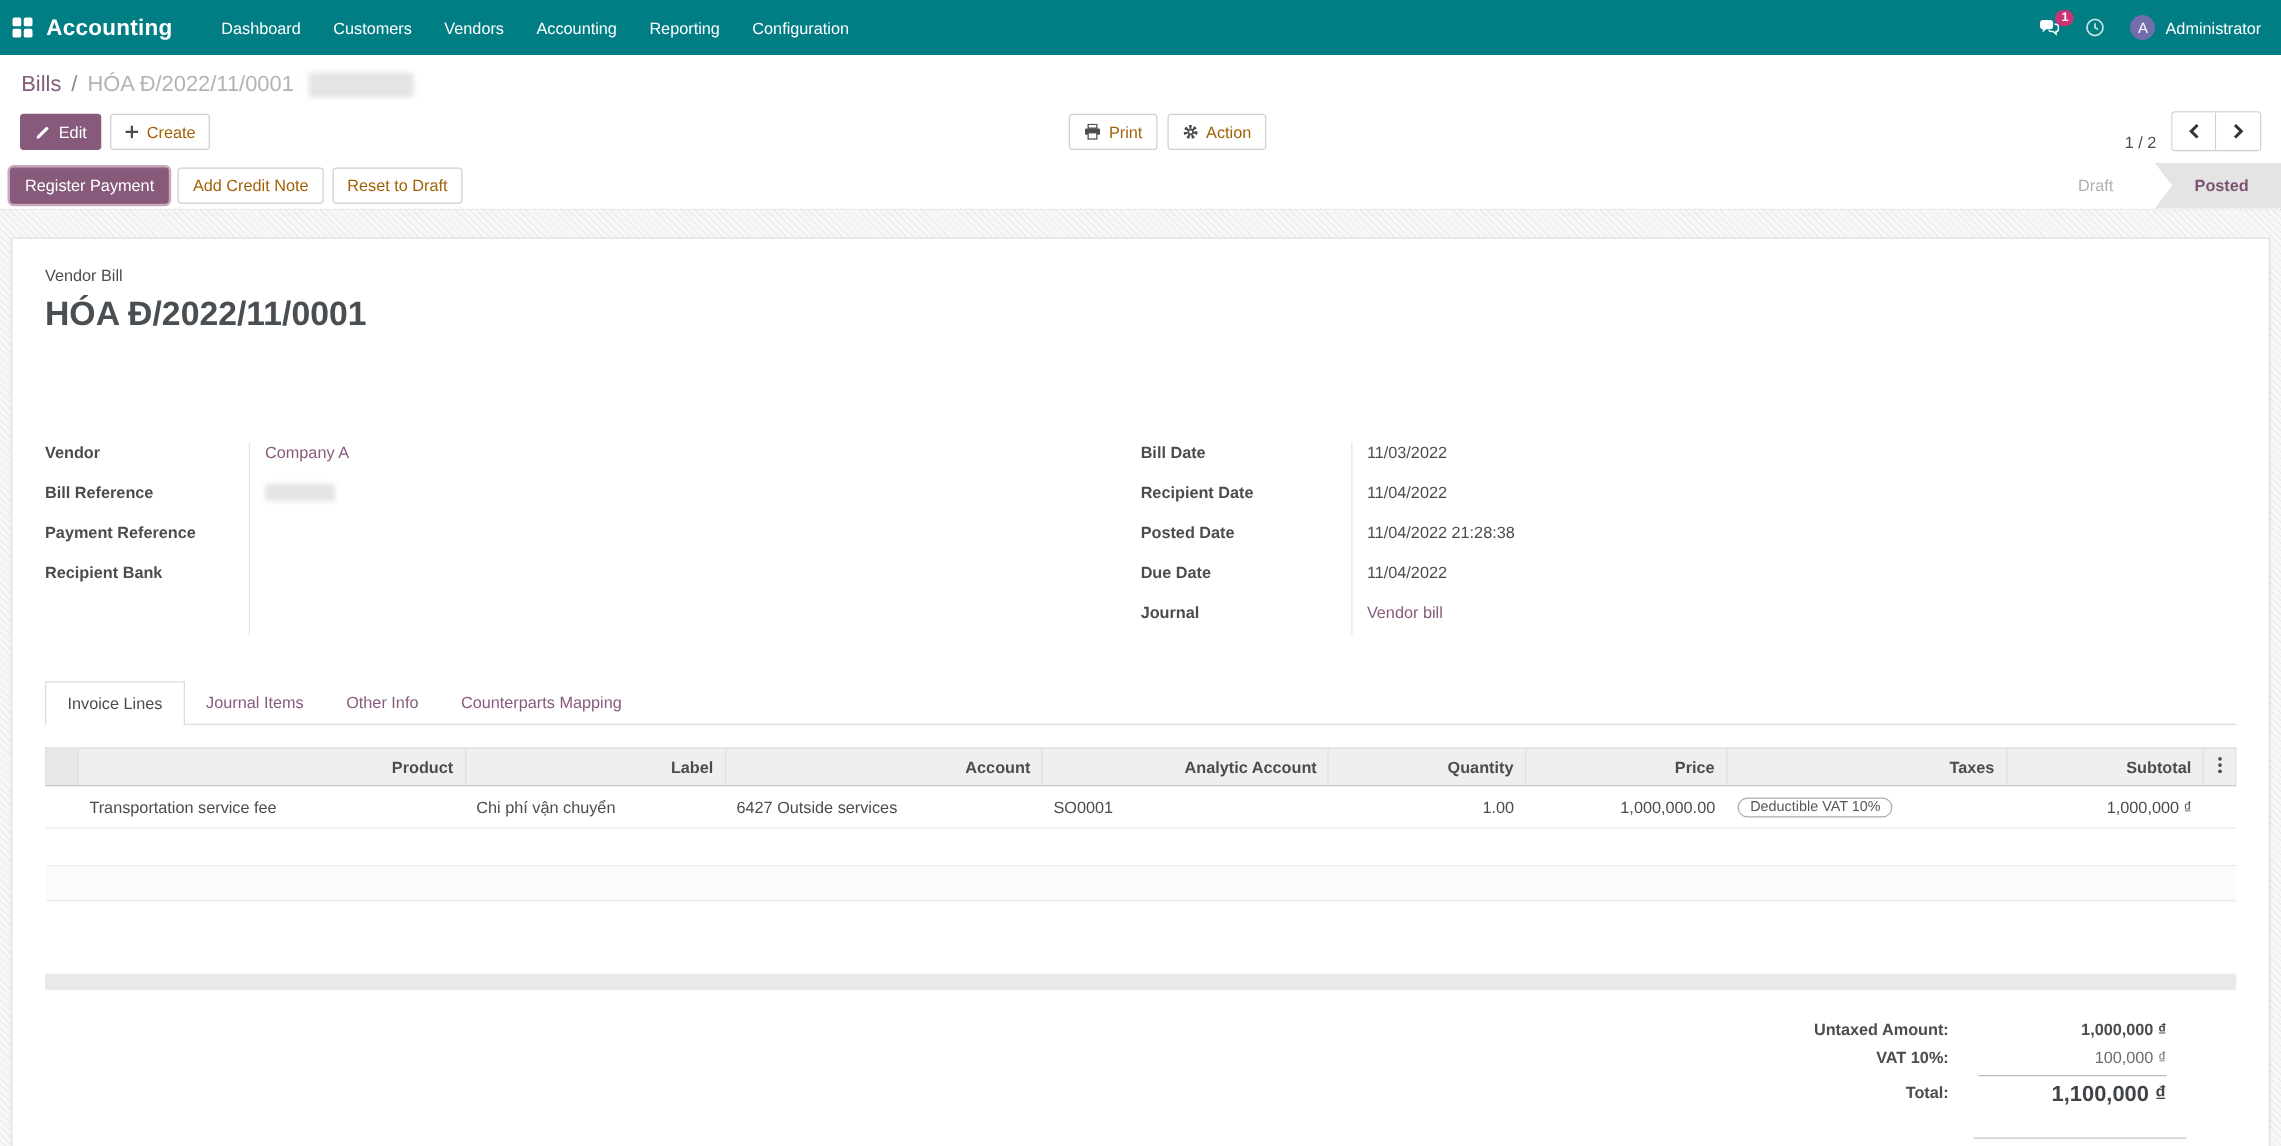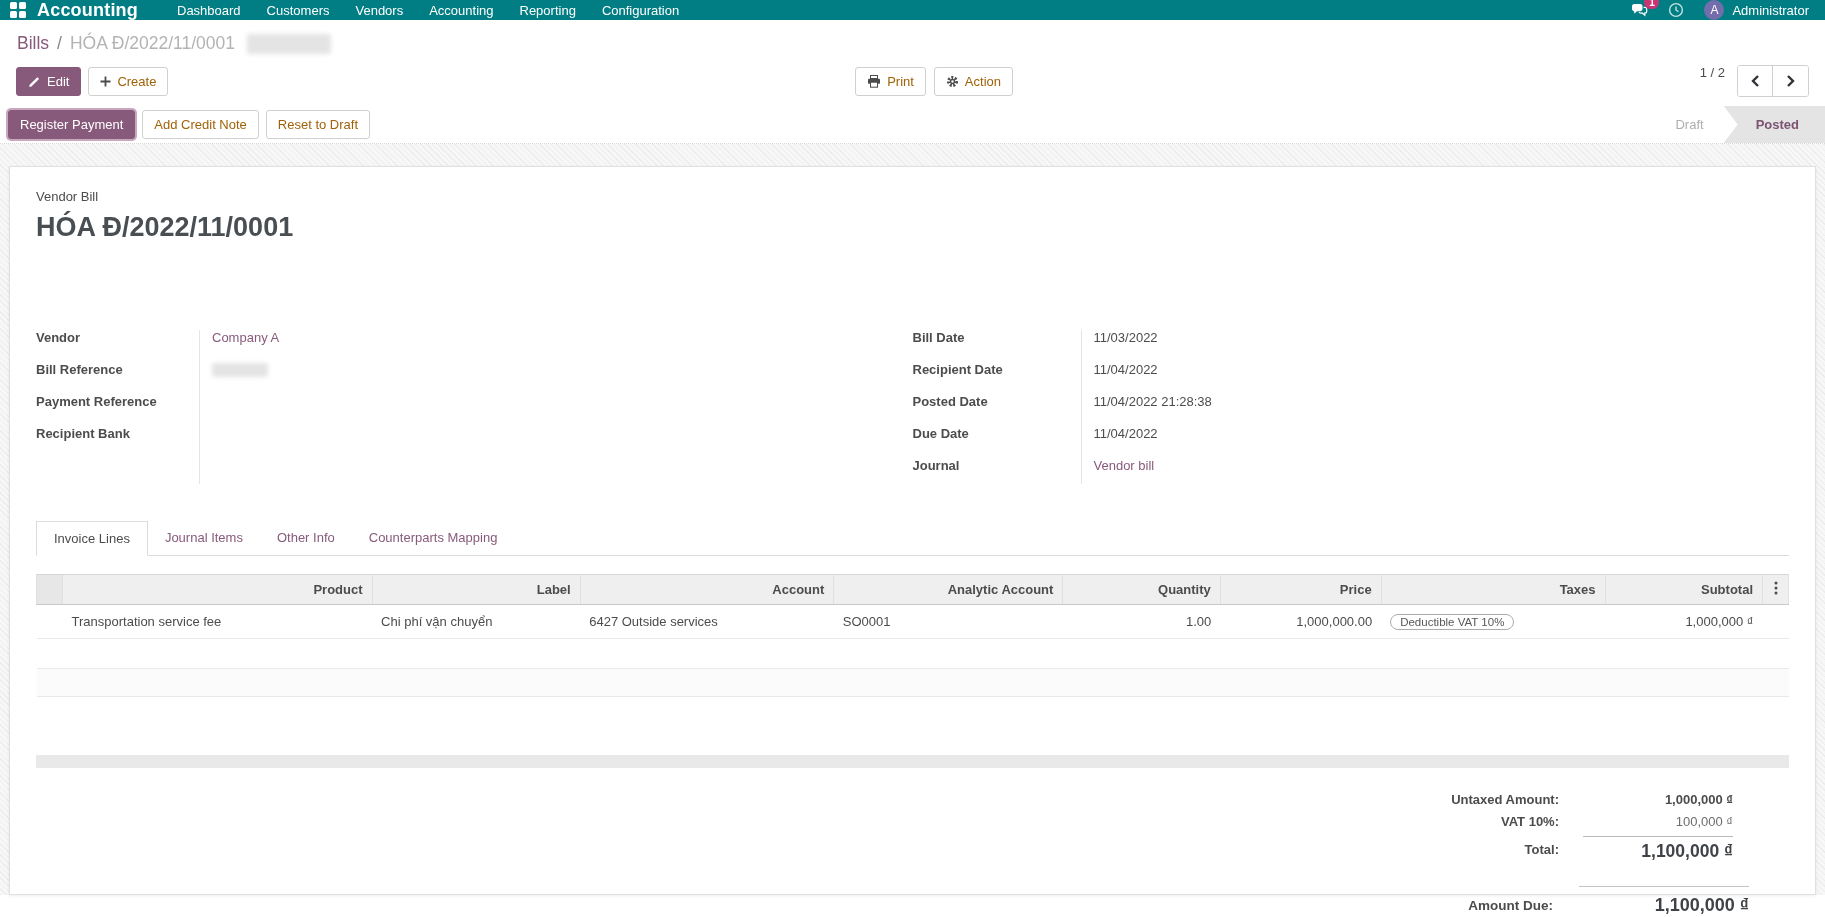--- a/index.html
+++ b/index.html
@@ -3,21 +3,21 @@
 <meta charset="utf-8">
 <style>
   * { box-sizing: border-box; }
   html,body { margin:0; padding:0; }
   body {
     width:1825px; height:917px; overflow:hidden;
     font-family:"Liberation Sans", sans-serif;
     font-size:13px; color:#4c4c4c; background:#fff;
   }
   
-  .navbar { height:20px; background:#017e84; display:flex; align-items:center; padding:0 16px 0 10px; color:#fff; }
+  .navbar { height:44px; background:#017e84; display:flex; align-items:center; padding:0 16px 0 10px; color:#fff; }
   .apps-icon { width:17px; height:17px; display:grid; grid-template-columns:7px 7px; grid-template-rows:7px 7px; gap:2px; margin-right:10px; cursor:pointer; }
   .apps-icon span { background:#fff; border-radius:1.5px; }
   .brand { font-size:18px; font-weight:bold; margin-right:26px; letter-spacing:.2px; cursor:pointer; }
   .nav-menu { display:flex; align-items:center; height:100%; }
   .nav-item { padding:0 13px; height:100%; display:flex; align-items:center; cursor:pointer; font-size:13px; }
   .nav-right { margin-left:auto; display:flex; align-items:center; gap:20px; }
   .msg-wrap { position:relative; cursor:pointer; display:flex; }
   .msg-badge { position:absolute; top:-7px; right:-11px; background:#ca3472; color:#fff; font-size:10px; line-height:13px; min-width:15px; text-align:center; border-radius:8px; padding:0 3px; font-weight:bold; }
   .clock-wrap { cursor:pointer; display:flex; opacity:.85; }
   .user-wrap { display:flex; align-items:center; gap:8px; cursor:pointer; }
@@ -31,29 +31,29 @@
   .redacted { background:#e4e4e4; border-radius:2px; filter:blur(2px); display:inline-block; }
   .bc-redacted { width:84px; height:20px; margin-left:4px; }
   
   .control-bar { display:flex; align-items:center; padding:7px 16px 9px; background:#fff; }
   .cp-left { display:flex; gap:7px; }
   .cp-center { flex:1; display:flex; justify-content:center; gap:8px; }
   .btn { font-size:13px; padding:5px 11px; border:1px solid transparent; border-radius:3px; background:#fff; color:#a16207; display:inline-flex; align-items:center; gap:6px; cursor:pointer; line-height:17px; white-space:nowrap; }
   .btn-primary { background:#875A7B; border-color:#875A7B; color:#fff; }
   .btn-secondary { border-color:#d0d0d0; }
   .btn-focus { box-shadow:0 0 0 2px #c9a8bd; }
-  .pager { display:flex; align-items:flex-start; gap:12px; }
+  .pager { display:flex; align-items:flex-end; gap:12px; }
   .pager-value { font-size:13px; color:#4c4c4c; cursor:pointer; }
   .pager-btns { display:flex; border:1px solid #d0d0d0; border-radius:3px; overflow:hidden; }
   .pager-btn { width:35px; height:30px; display:flex; align-items:center; justify-content:center; cursor:pointer; background:#fff; }
   .pager-btn:first-child { border-right:1px solid #d0d0d0; }
   
   .status-bar { display:flex; align-items:stretch; height:38px; padding-left:8px; background:#fff; border-bottom:1px dotted #d8d8d8; }
   .sb-left { display:flex; align-items:center; gap:7px; }
-  .sb-right { margin-left:auto; display:flex; align-items:stretch; }
+  .sb-right { margin-left:auto; display:flex; align-items:stretch;gap:13px; }
   .state-draft { display:flex; align-items:center; padding:0 20px; color:#afafaf; font-size:13px; cursor:pointer; }
   .state-posted { display:flex; align-items:center; background:#e4e4e4; clip-path:polygon(0 0,14px 50%,0 100%,100% 100%,100% 0); padding:0 26px 0 32px; color:#7c5271; font-weight:bold; font-size:13px; cursor:pointer; }
   
   .content { height:751px; background:#f7f7f7; background-image:repeating-linear-gradient(45deg, rgba(0,0,0,.045) 0 1px, transparent 1px 4px); padding:22px 9px 0; }
   .sheet { background:#fff; border:1px solid #e0e0e0; box-shadow:0 1px 3px rgba(0,0,0,.07); height:100%; padding:22px 26px 0; }
   .doc-type { font-size:13px; color:#4c4c4c; }
   .doc-title { font-size:27px; font-weight:bold; color:#494e53; margin-top:8px; }
   
   .fields { display:flex; margin-top:84px; }
   .field-group { width:50%; position:relative; }

